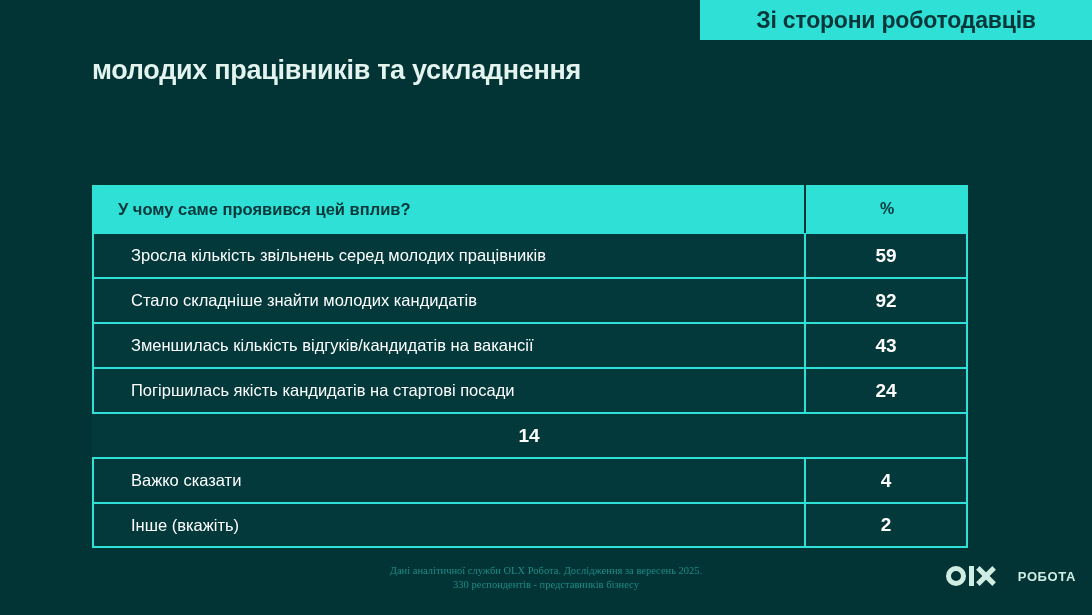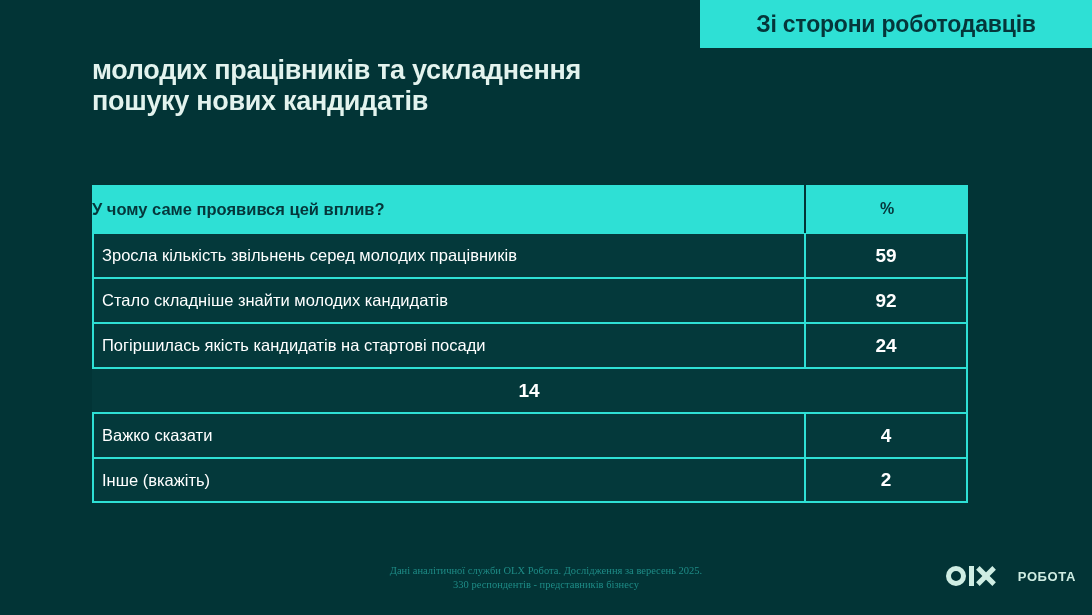--- a/index.html
+++ b/index.html
@@ -4,21 +4,21 @@
 <style>
   html,body{margin:0;padding:0;}
   body{
     width:1092px;height:615px;
     background:#023436;
     font-family:"Liberation Sans", sans-serif;
     overflow:hidden;position:relative;
   }
   .badge{
     position:absolute;top:0;right:0;
-    width:392px;height:48px;
+    width:392px;height:40px;
     background:#2EE0D5;
     display:flex;align-items:center;justify-content:center;
   }
   .badge-text{
     color:#05363a;font-size:23px;font-weight:bold;
     letter-spacing:-0.2px;white-space:nowrap;
   }
   .title{
     position:absolute;left:92px;top:55px;width:600px;
     color:#E3F3EE;font-size:27px;font-weight:bold;
@@ -28,33 +28,33 @@
 
   .table{
     position:absolute;left:92px;top:185px;
     width:876px;
   }
   .thead{
     display:flex;background:#2EE0D5;height:48px;
   }
   .thead .q{
     flex:0 0 714px;display:flex;align-items:center;
-    box-sizing:border-box;
+    padding-left:26px;box-sizing:border-box;
     color:#05363a;font-size:16.5px;font-weight:bold;
     border-right:2px solid #023436;
   }
   .thead .p{
     flex:1;display:flex;align-items:center;justify-content:center;
     color:#05363a;font-size:16px;font-weight:bold;
   }
   .row{display:flex;height:45px;margin-top:0;}
   .row .q{
     flex:0 0 714px;box-sizing:border-box;
     border:2px solid #2EE0D5;border-top-width:1px;border-bottom-width:1px;
-    display:flex;align-items:center;padding-left:8px;
+    display:flex;align-items:center;padding-left:37px;
     color:#FFFFFF;font-size:16.5px;
     background:#04393b;
   }
   .row .p{
     flex:1;box-sizing:border-box;
     border:2px solid #2EE0D5;border-top-width:1px;border-bottom-width:1px;border-left:none;
     display:flex;align-items:center;justify-content:center;
     color:#FFFFFF;font-size:19px;font-weight:bold;
     background:#04393b;
   }
@@ -91,36 +91,39 @@
 </style>
 </head>
 <body>
 
 <div class="badge">
   <span class="badge-text">Зі сторони роботодавців</span>
 </div>
 
 <div class="title">
   <div>молодих працівників та ускладнення</div>
-  <div>пошуку нових кандидатів</div>
 </div>
 
 <div class="table">
   <div class="thead">
     <div class="q">У чому саме проявився цей вплив?</div>
     <div class="p">%</div>
   </div>
 
   <div class="row">
     <div class="q">Зросла кількість звільнень серед молодих працівників</div>
     <div class="p">59</div>
   </div>
   <div class="row">
     <div class="q">Стало складніше знайти молодих кандидатів</div>
     <div class="p">92</div>
+  </div>
+  <div class="row">
+    <div class="q">Зменшилась кількість відгуків/кандидатів на вакансії</div>
+    <div class="p">43</div>
   </div>
   <div class="row">
     <div class="q">Погіршилась якість кандидатів на стартові посади</div>
     <div class="p">24</div>
   </div>
   <div class="row">
     <div class="p">14</div>
   </div>
   <div class="row">
     <div class="q">Важко сказати</div>

